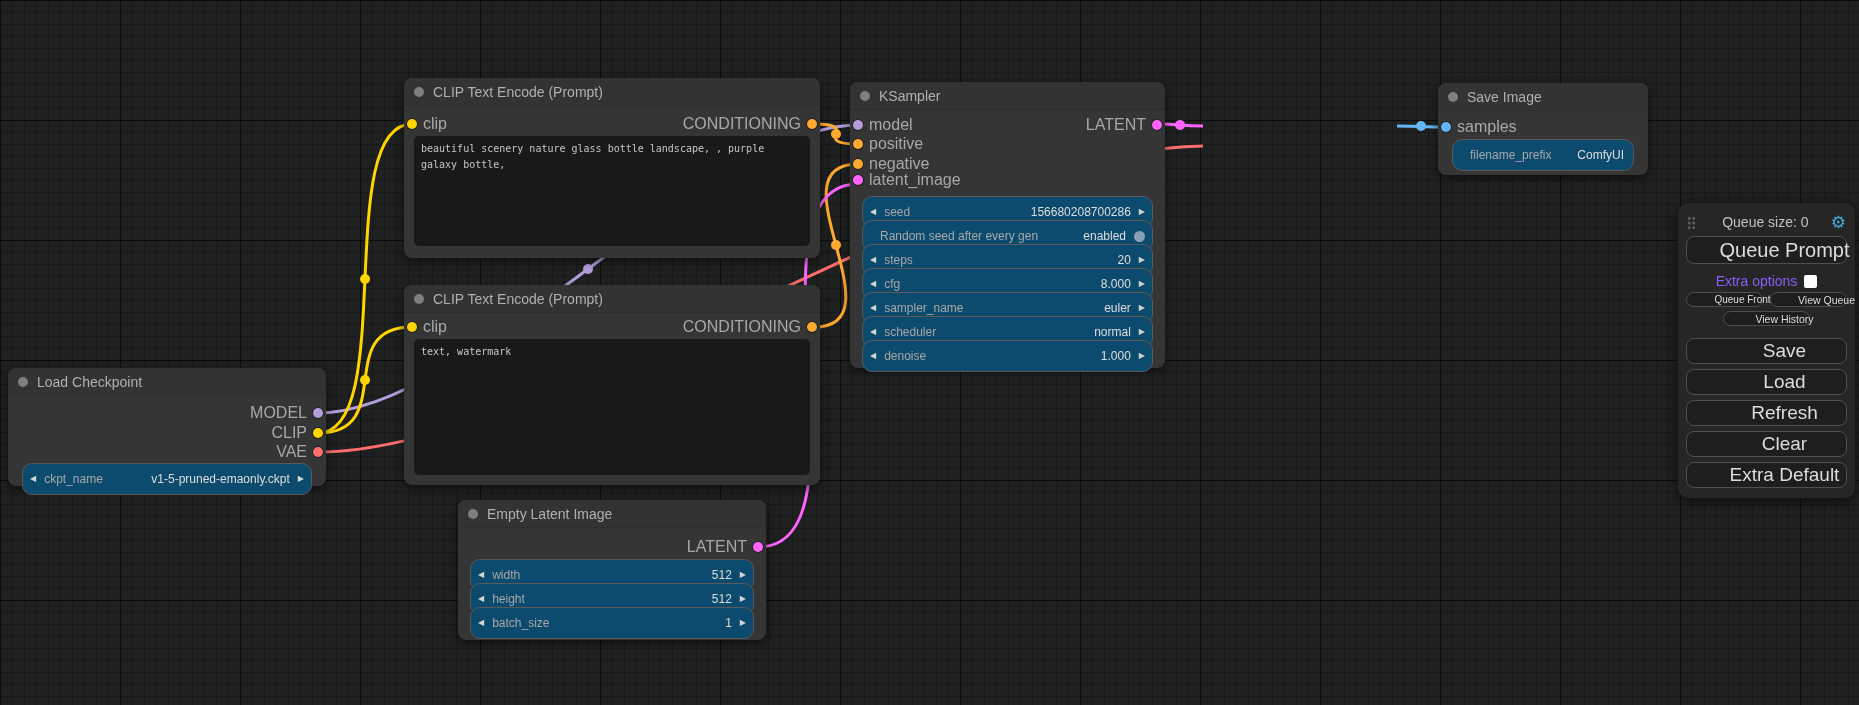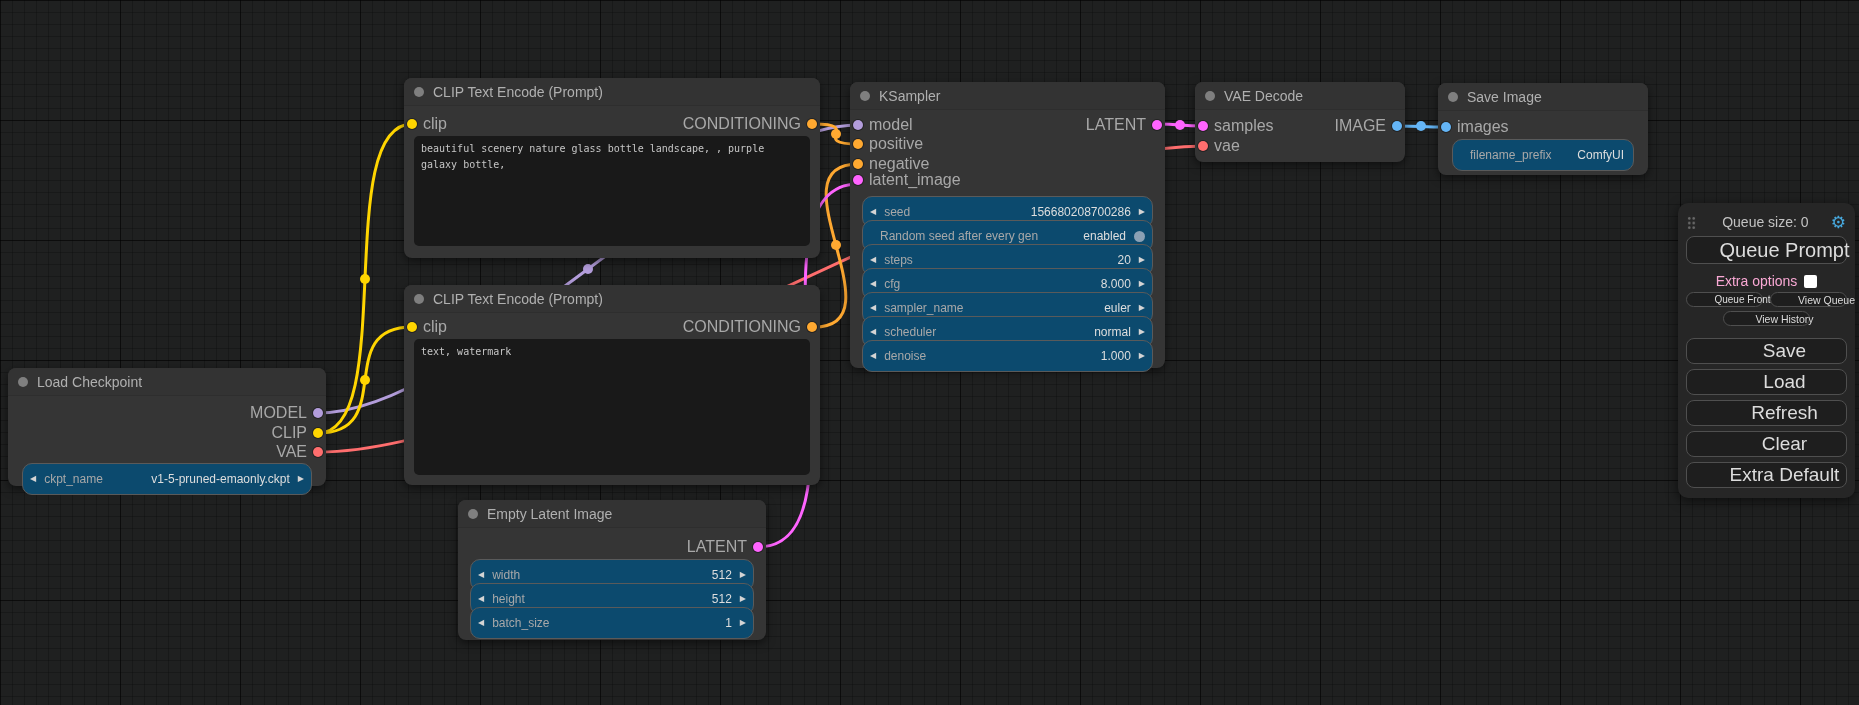--- a/index.html
+++ b/index.html
@@ -44,21 +44,21 @@
   .dragdots{width:9px;height:14px;margin-right:4px;
     background-image:radial-gradient(#6a6a6a 1.1px, transparent 1.4px);
     background-size:4.5px 4.7px;background-position:0 1px;}
   .qsize{flex:1;text-align:center;color:#c2c2c2;font-size:14px;}
   .gear{color:#47a8dd;font-size:17px;line-height:1;cursor:pointer;}
   .mbtn{position:absolute;background:#1e1e1e;border:1px solid #4f4f4f;border-radius:8px;
     color:#dcdcdc;display:flex;align-items:center;justify-content:center;box-sizing:border-box;
     cursor:pointer;white-space:nowrap;padding-left:36px;}
   .mbtn.big{left:8px;right:8px;height:26px;font-size:19px;}
   .extra{position:absolute;left:0;right:0;top:70px;height:16px;display:flex;align-items:center;
-    justify-content:center;color:#f9a8d4;font-size:14px;gap:7px;}
+    justify-content:center;color:#8b5cf6;font-size:14px;gap:7px;}
   .checkbox{width:13px;height:13px;background:#ffffff;border-radius:2px;}
 </style>
 </head>
 <body>
 
 <div id="app">
 
   <svg class="links" width="1859" height="705" viewBox="0 0 1859 705">
 
     <path d="M 318 413 C 470 413, 706 125, 858 125" stroke="#B39DDB" stroke-width="3" fill="none"></path>
@@ -205,47 +205,29 @@
       <span class="arrow">▶</span>
     </div>
     <div class="widget" style="left:12px;right:12px;top:258px">
       <span class="arrow">◀</span>
       <span class="wlabel">denoise</span>
       <span class="wvalue">1.000</span>
       <span class="arrow">▶</span>
     </div>
   </div>
 
-  <div class="node" style="left:1195px;top:82px;width:210px;height:80px">
-    <div class="ntitle">
-      <span class="ndot"></span>
-      <span>VAE Decode</span>
-    </div>
-    <div class="slot in" style="top:34px">
-      <span class="dot" style="background:#FF64FF"></span>
-      <span>samples</span>
-    </div>
-    <div class="slot out" style="top:34px">
-      <span>IMAGE</span>
-      <span class="dot" style="background:#64B5F6"></span>
-    </div>
-    <div class="slot in" style="top:54px">
-      <span class="dot" style="background:#FF6E6E"></span>
-      <span>vae</span>
-    </div>
-  </div>
 
   <div class="node" style="left:1438px;top:83px;width:210px;height:92px">
     <div class="ntitle">
       <span class="ndot"></span>
       <span>Save Image</span>
     </div>
     <div class="slot in" style="top:34px">
       <span class="dot" style="background:#64B5F6"></span>
-      <span>images</span>
+      <span>samples</span>
     </div>
     <div class="widget noarrow" style="left:14px;right:14px;top:56px">
       <span class="wlabel">filename_prefix</span>
       <span class="wvalue">ComfyUI</span>
     </div>
   </div>
 
   <div class="node" style="left:458px;top:500px;width:308px;height:140px">
     <div class="ntitle">
       <span class="ndot"></span>

